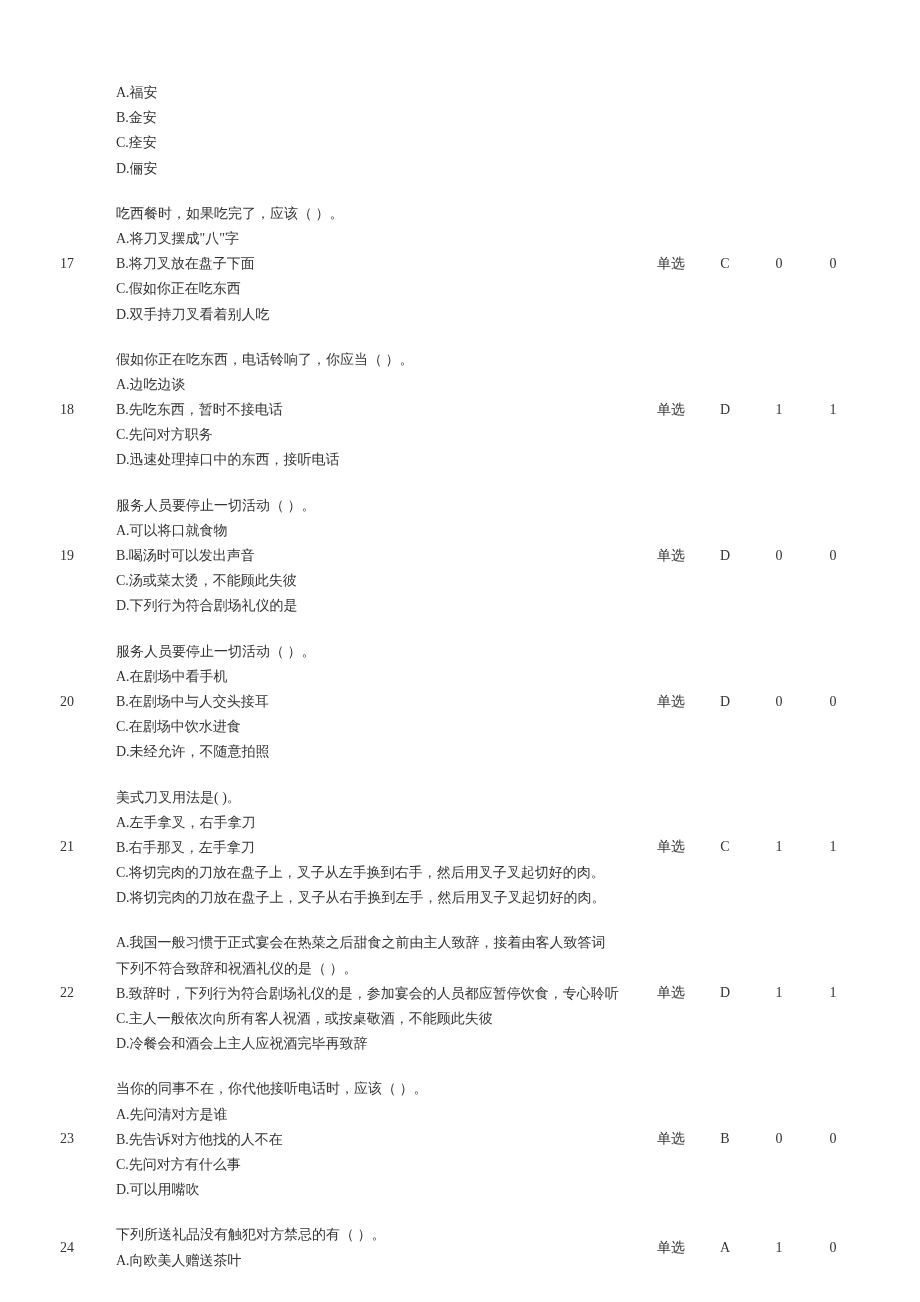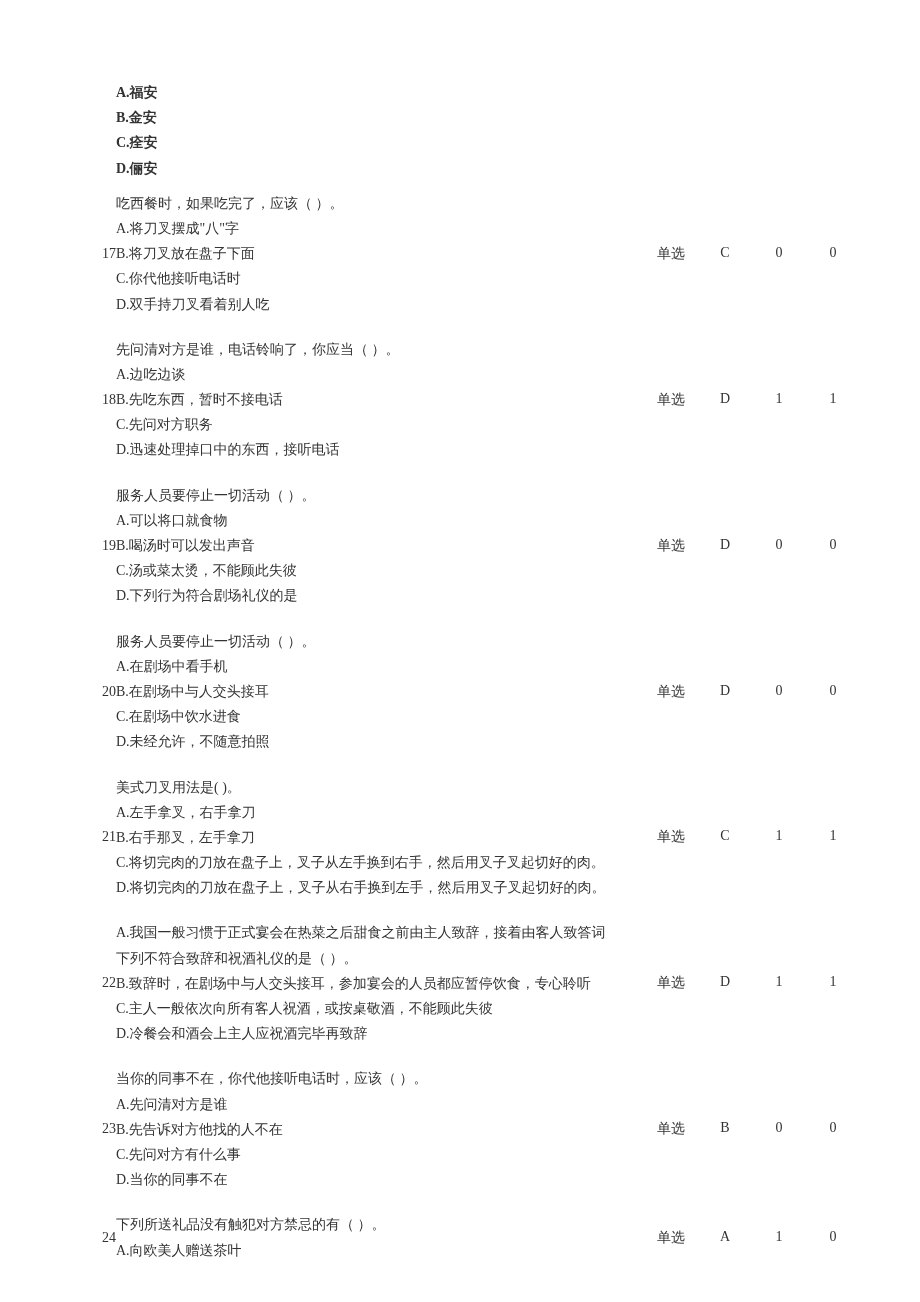--- a/index.html
+++ b/index.html
@@ -15,43 +15,43 @@
     .content {
       padding: 80px 60px 60px 60px;
     }
     .row {
       display: flex;
       align-items: center;
       margin-bottom: 20px;
     }
     .num {
       width: 56px;
-      text-align: right;
+      text-align: left;
       flex-shrink: 0;
     }
     .qtext {
       flex: 1;
       line-height: 1.8;
       padding-right: 20px;
     }
     .qtext .line { display: block; }
     .tail {
       display: flex;
+      align-items: center;
       flex-shrink: 0;
     }
     .tail > span {
       width: 54px;
       text-align: center;
       display: inline-block;
     }
     .orphan {
       margin-left: 56px;
       line-height: 1.8;
-      margin-bottom: 10px;
-      font-weight: bold;
+      margin-bottom: 20px;
     }
     .orphan .line { display: block; }
   </style>
 </head>
 <body>
 
 <div class="content">
 
   <div class="orphan">
     <span class="line">A.福安</span>
@@ -59,35 +59,35 @@
     <span class="line">C.痊安</span>
     <span class="line">D.俪安</span>
   </div>
 
   <div class="row">
     <div class="num">17</div>
     <div class="qtext">
       <span class="line">吃西餐时，如果吃完了，应该（ ）。</span>
       <span class="line">A.将刀叉摆成"八"字</span>
       <span class="line">B.将刀叉放在盘子下面</span>
-      <span class="line">C.你代他接听电话时</span>
+      <span class="line">C.假如你正在吃东西</span>
       <span class="line">D.双手持刀叉看着别人吃</span>
     </div>
     <div class="tail">
       <span>单选</span>
       <span>C</span>
       <span>0</span>
       <span>0</span>
     </div>
   </div>
 
   <div class="row">
     <div class="num">18</div>
     <div class="qtext">
-      <span class="line">先问清对方是谁，电话铃响了，你应当（ ）。</span>
+      <span class="line">假如你正在吃东西，电话铃响了，你应当（ ）。</span>
       <span class="line">A.边吃边谈</span>
       <span class="line">B.先吃东西，暂时不接电话</span>
       <span class="line">C.先问对方职务</span>
       <span class="line">D.迅速处理掉口中的东西，接听电话</span>
     </div>
     <div class="tail">
       <span>单选</span>
       <span>D</span>
       <span>1</span>
       <span>1</span>
@@ -143,40 +143,40 @@
       <span>1</span>
       <span>1</span>
     </div>
   </div>
 
   <div class="row">
     <div class="num">22</div>
     <div class="qtext">
       <span class="line">A.我国一般习惯于正式宴会在热菜之后甜食之前由主人致辞，接着由客人致答词</span>
       <span class="line">下列不符合致辞和祝酒礼仪的是（ ）。</span>
-      <span class="line">B.致辞时，在剧场中与人交头接耳，参加宴会的人员都应暂停饮食，专心聆听</span>
+      <span class="line">B.致辞时，下列行为符合剧场礼仪的是，参加宴会的人员都应暂停饮食，专心聆听</span>
       <span class="line">C.主人一般依次向所有客人祝酒，或按桌敬酒，不能顾此失彼</span>
       <span class="line">D.冷餐会和酒会上主人应祝酒完毕再致辞</span>
     </div>
     <div class="tail">
       <span>单选</span>
       <span>D</span>
       <span>1</span>
       <span>1</span>
     </div>
   </div>
 
   <div class="row">
     <div class="num">23</div>
     <div class="qtext">
       <span class="line">当你的同事不在，你代他接听电话时，应该（ ）。</span>
       <span class="line">A.先问清对方是谁</span>
       <span class="line">B.先告诉对方他找的人不在</span>
       <span class="line">C.先问对方有什么事</span>
-      <span class="line">D.当你的同事不在</span>
+      <span class="line">D.可以用嘴吹</span>
     </div>
     <div class="tail">
       <span>单选</span>
       <span>B</span>
       <span>0</span>
       <span>0</span>
     </div>
   </div>
 
   <div class="row">

